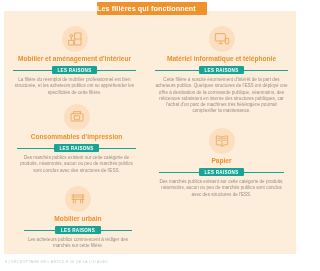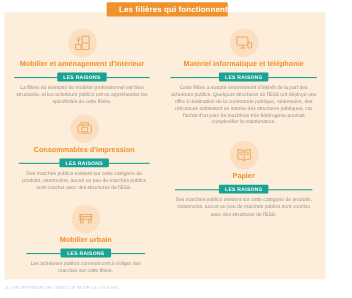--- a/index.html
+++ b/index.html
@@ -36,21 +36,21 @@
   .title-banner {
     position: absolute;
     left: 97px;
     top: 2px;
     width: 110px;
     height: 13px;
     background: #f0922b;
     border-radius: 1px;
     display: flex;
     align-items: center;
-    justify-content: flex-end;
+    justify-content: flex-start;
     z-index: 5;
   }
   .title-banner .title-text {
     color: #ffffff;
     font-size: 7.2px;
     font-weight: bold;
     letter-spacing: 0.1px;
     white-space: nowrap;
   }
 

